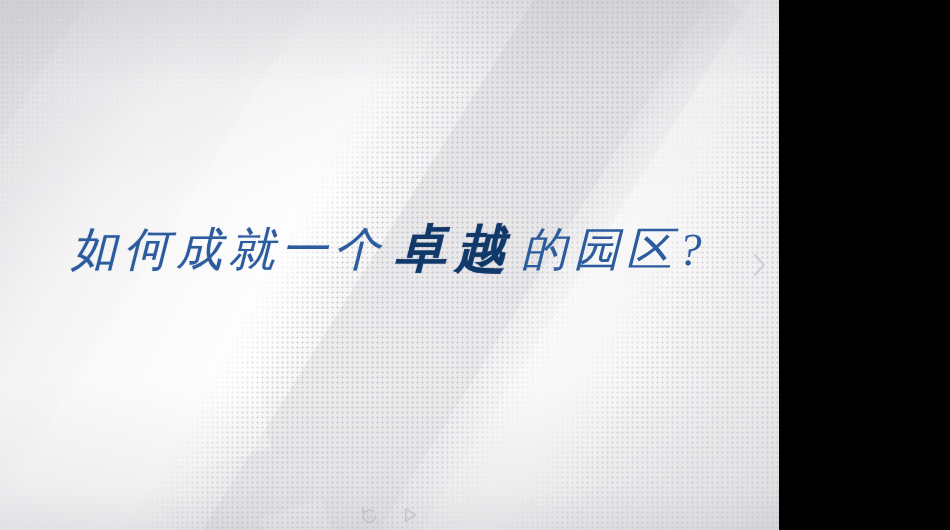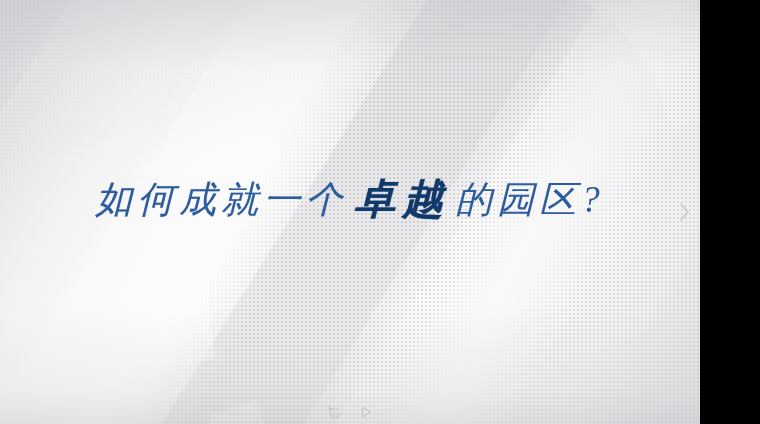--- a/index.html
+++ b/index.html
@@ -2,21 +2,21 @@
 <html><head>
 <meta charset="utf-8">
 <style>
   html, body {
     margin: 0;
     padding: 0;
     background: #000;
   }
   #stage {
     position: relative;
-    width: 700px;
+    width: 623px;
     height: 424px;
     overflow: hidden;
     font-family: "Liberation Serif", "DejaVu Serif", serif;
     background: #e6e6e8;
   }
 
   
   .bg-base {
     position: absolute;
     inset: 0;

